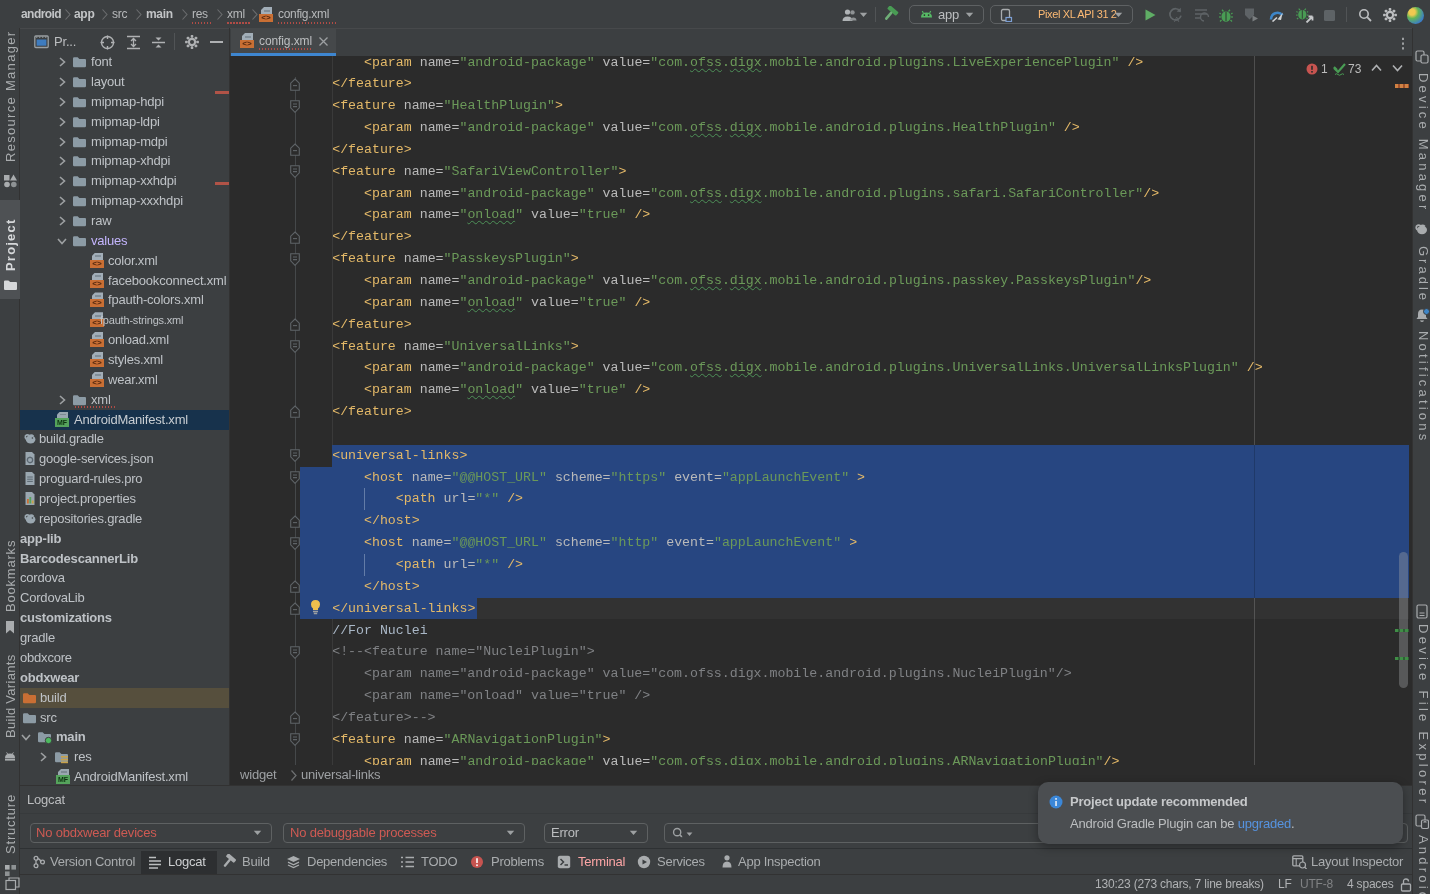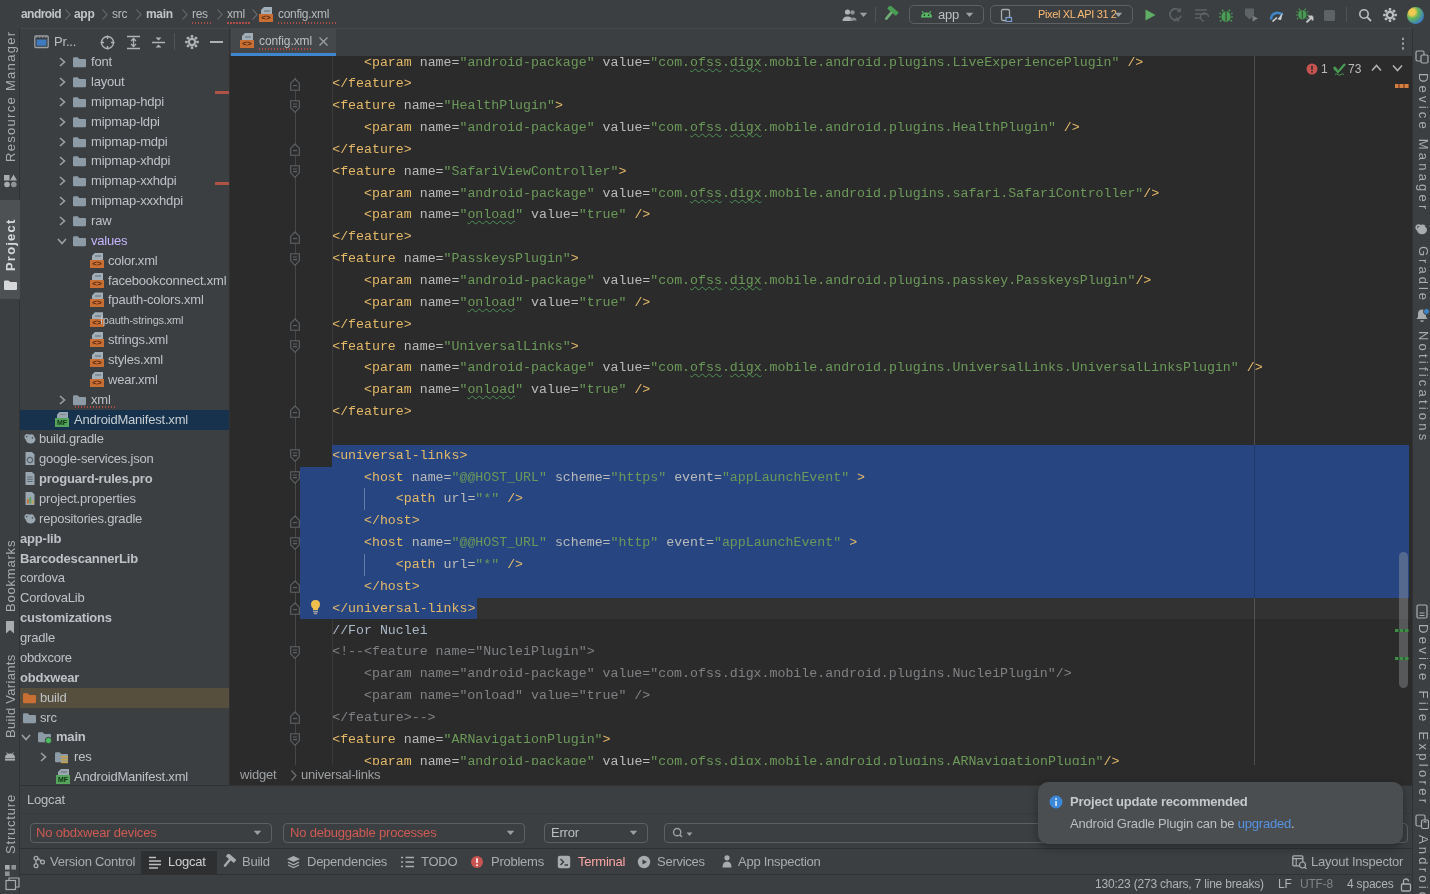--- a/index.html
+++ b/index.html
@@ -342,21 +342,21 @@
         <div class="ab" style="left:0;top:7px;width:14px;height:8px;background:#c96f34;color:#53270e;font:bold 8px/8px &quot;Liberation Mono&quot;;text-align:center">&lt;&gt;</div>
       </div>
       <div class="ab" style="left:80px;top:0;height:20px;line-height:20px;font-size:11px;color:#bec2c6;letter-spacing:-0.2px;white-space:nowrap">fpauth-strings.xml</div>
     </div>
     <div class="ab" style="left:0;top:274.1px;width:209px;height:20px;">
       <div class="ab" style="left:70px;top:2px;width:14px;height:15px">
         <div class="ab" style="left:2px;top:0;width:11px;height:9px;background:#a2aeb8;clip-path:polygon(0 3px,3px 0,100% 0,100% 100%,0 100%)"></div>
         <div class="ab" style="left:4.5px;top:2.5px;width:6px;height:2px;background:#818e98"></div>
         <div class="ab" style="left:0;top:7px;width:14px;height:8px;background:#c96f34;color:#53270e;font:bold 8px/8px &quot;Liberation Mono&quot;;text-align:center">&lt;&gt;</div>
       </div>
-      <div class="ab" style="left:88px;top:0;height:20px;line-height:20px;font-size:13px;color:#bec2c6;letter-spacing:-0.2px;white-space:nowrap">strings.xml</div>
+      <div class="ab" style="left:88px;top:0;height:20px;line-height:20px;font-size:13px;color:#bec2c6;letter-spacing:-0.2px;white-space:nowrap">onload.xml</div>
     </div>
     <div class="ab" style="left:0;top:294.0px;width:209px;height:20px;">
       <div class="ab" style="left:70px;top:2px;width:14px;height:15px">
         <div class="ab" style="left:2px;top:0;width:11px;height:9px;background:#a2aeb8;clip-path:polygon(0 3px,3px 0,100% 0,100% 100%,0 100%)"></div>
         <div class="ab" style="left:4.5px;top:2.5px;width:6px;height:2px;background:#818e98"></div>
         <div class="ab" style="left:0;top:7px;width:14px;height:8px;background:#c96f34;color:#53270e;font:bold 8px/8px &quot;Liberation Mono&quot;;text-align:center">&lt;&gt;</div>
       </div>
       <div class="ab" style="left:88px;top:0;height:20px;line-height:20px;font-size:13px;color:#bec2c6;letter-spacing:-0.2px;white-space:nowrap">styles.xml</div>
     </div>
     <div class="ab" style="left:0;top:313.8px;width:209px;height:20px;">
@@ -394,21 +394,21 @@
       <div class="ab" style="left:19px;top:0;height:20px;line-height:20px;font-size:13px;color:#bec2c6;letter-spacing:-0.2px;white-space:nowrap">build.gradle</div>
     </div>
     <div class="ab" style="left:0;top:393.3px;width:209px;height:20px;">
       <svg class="ab" style="left:3px;top:2px;" width="14" height="15" viewBox="0 0 14 15">
         <path d="M2.5 1 H9 L11.5 3.5 V14 H2.5 Z" fill="#9aa7b0"></path>
         <circle cx="7" cy="9" r="2.6" fill="none" stroke="#5b6770" stroke-width="1.2"></circle>
         <path d="M7 5.8 V7 M7 11 V12.2 M3.8 9 H5 M9 9 H10.2" stroke="#5b6770" stroke-width="1.1"></path>
       </svg>
       <div class="ab" style="left:19px;top:0;height:20px;line-height:20px;font-size:13px;color:#bec2c6;letter-spacing:-0.2px;white-space:nowrap">google-services.json</div>
     </div>
-    <div class="ab" style="left:0;top:413.1px;width:209px;height:20px;font-weight:bold;">
+    <div class="ab" style="left:0;top:413.1px;width:209px;height:20px;">
       <svg class="ab" style="left:3px;top:2px;" width="14" height="15" viewBox="0 0 14 15">
         <path d="M2.5 1 H9 L11.5 3.5 V14 H2.5 Z" fill="#9aa7b0"></path>
         <path d="M4.2 6 H9.8 M4.2 8.2 H9.8 M4.2 10.4 H9.8" stroke="#5b6770" stroke-width="1"></path>
       </svg>
       <div class="ab" style="left:19px;top:0;height:20px;line-height:20px;font-size:13px;color:#bec2c6;letter-spacing:-0.2px;white-space:nowrap">proguard-rules.pro</div>
     </div>
     <div class="ab" style="left:0;top:433.0px;width:209px;height:20px;">
       <svg class="ab" style="left:3px;top:2px;" width="14" height="15" viewBox="0 0 14 15">
         <path d="M2.5 1 H9 L11.5 3.5 V14 H2.5 Z" fill="#9aa7b0"></path>
         <rect x="4" y="8" width="1.8" height="4.5" fill="#c96f34"></rect>

